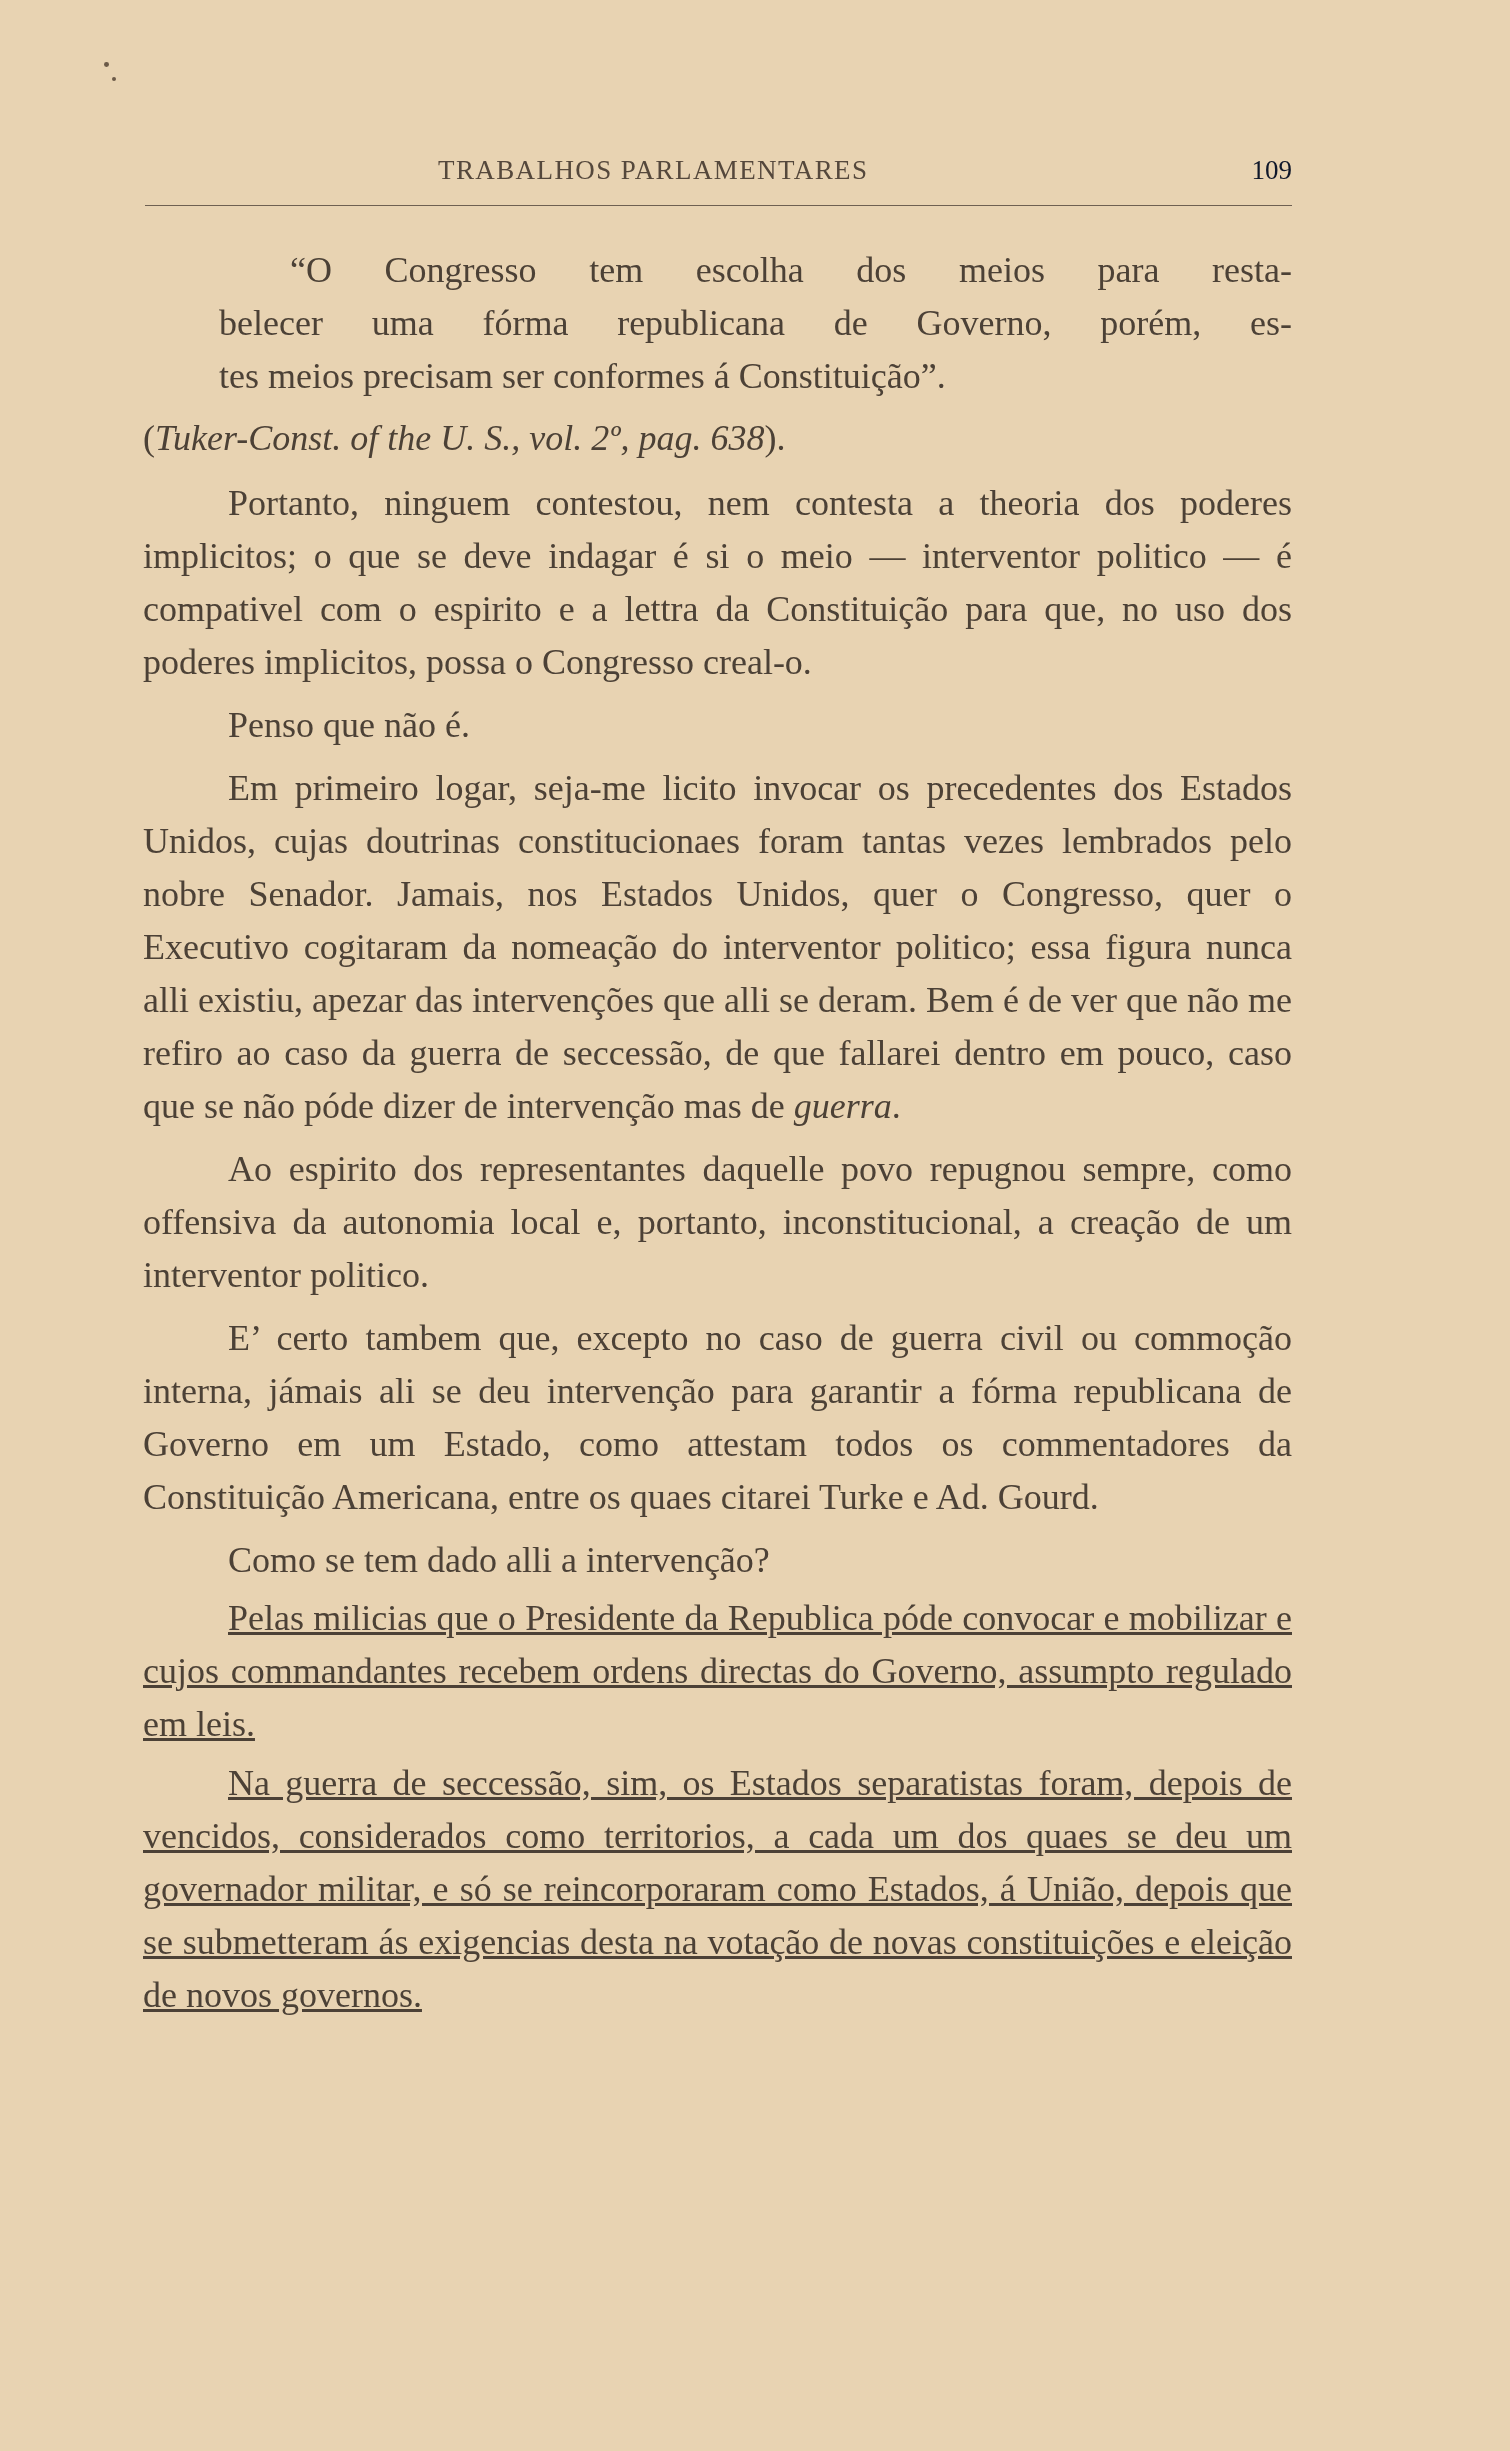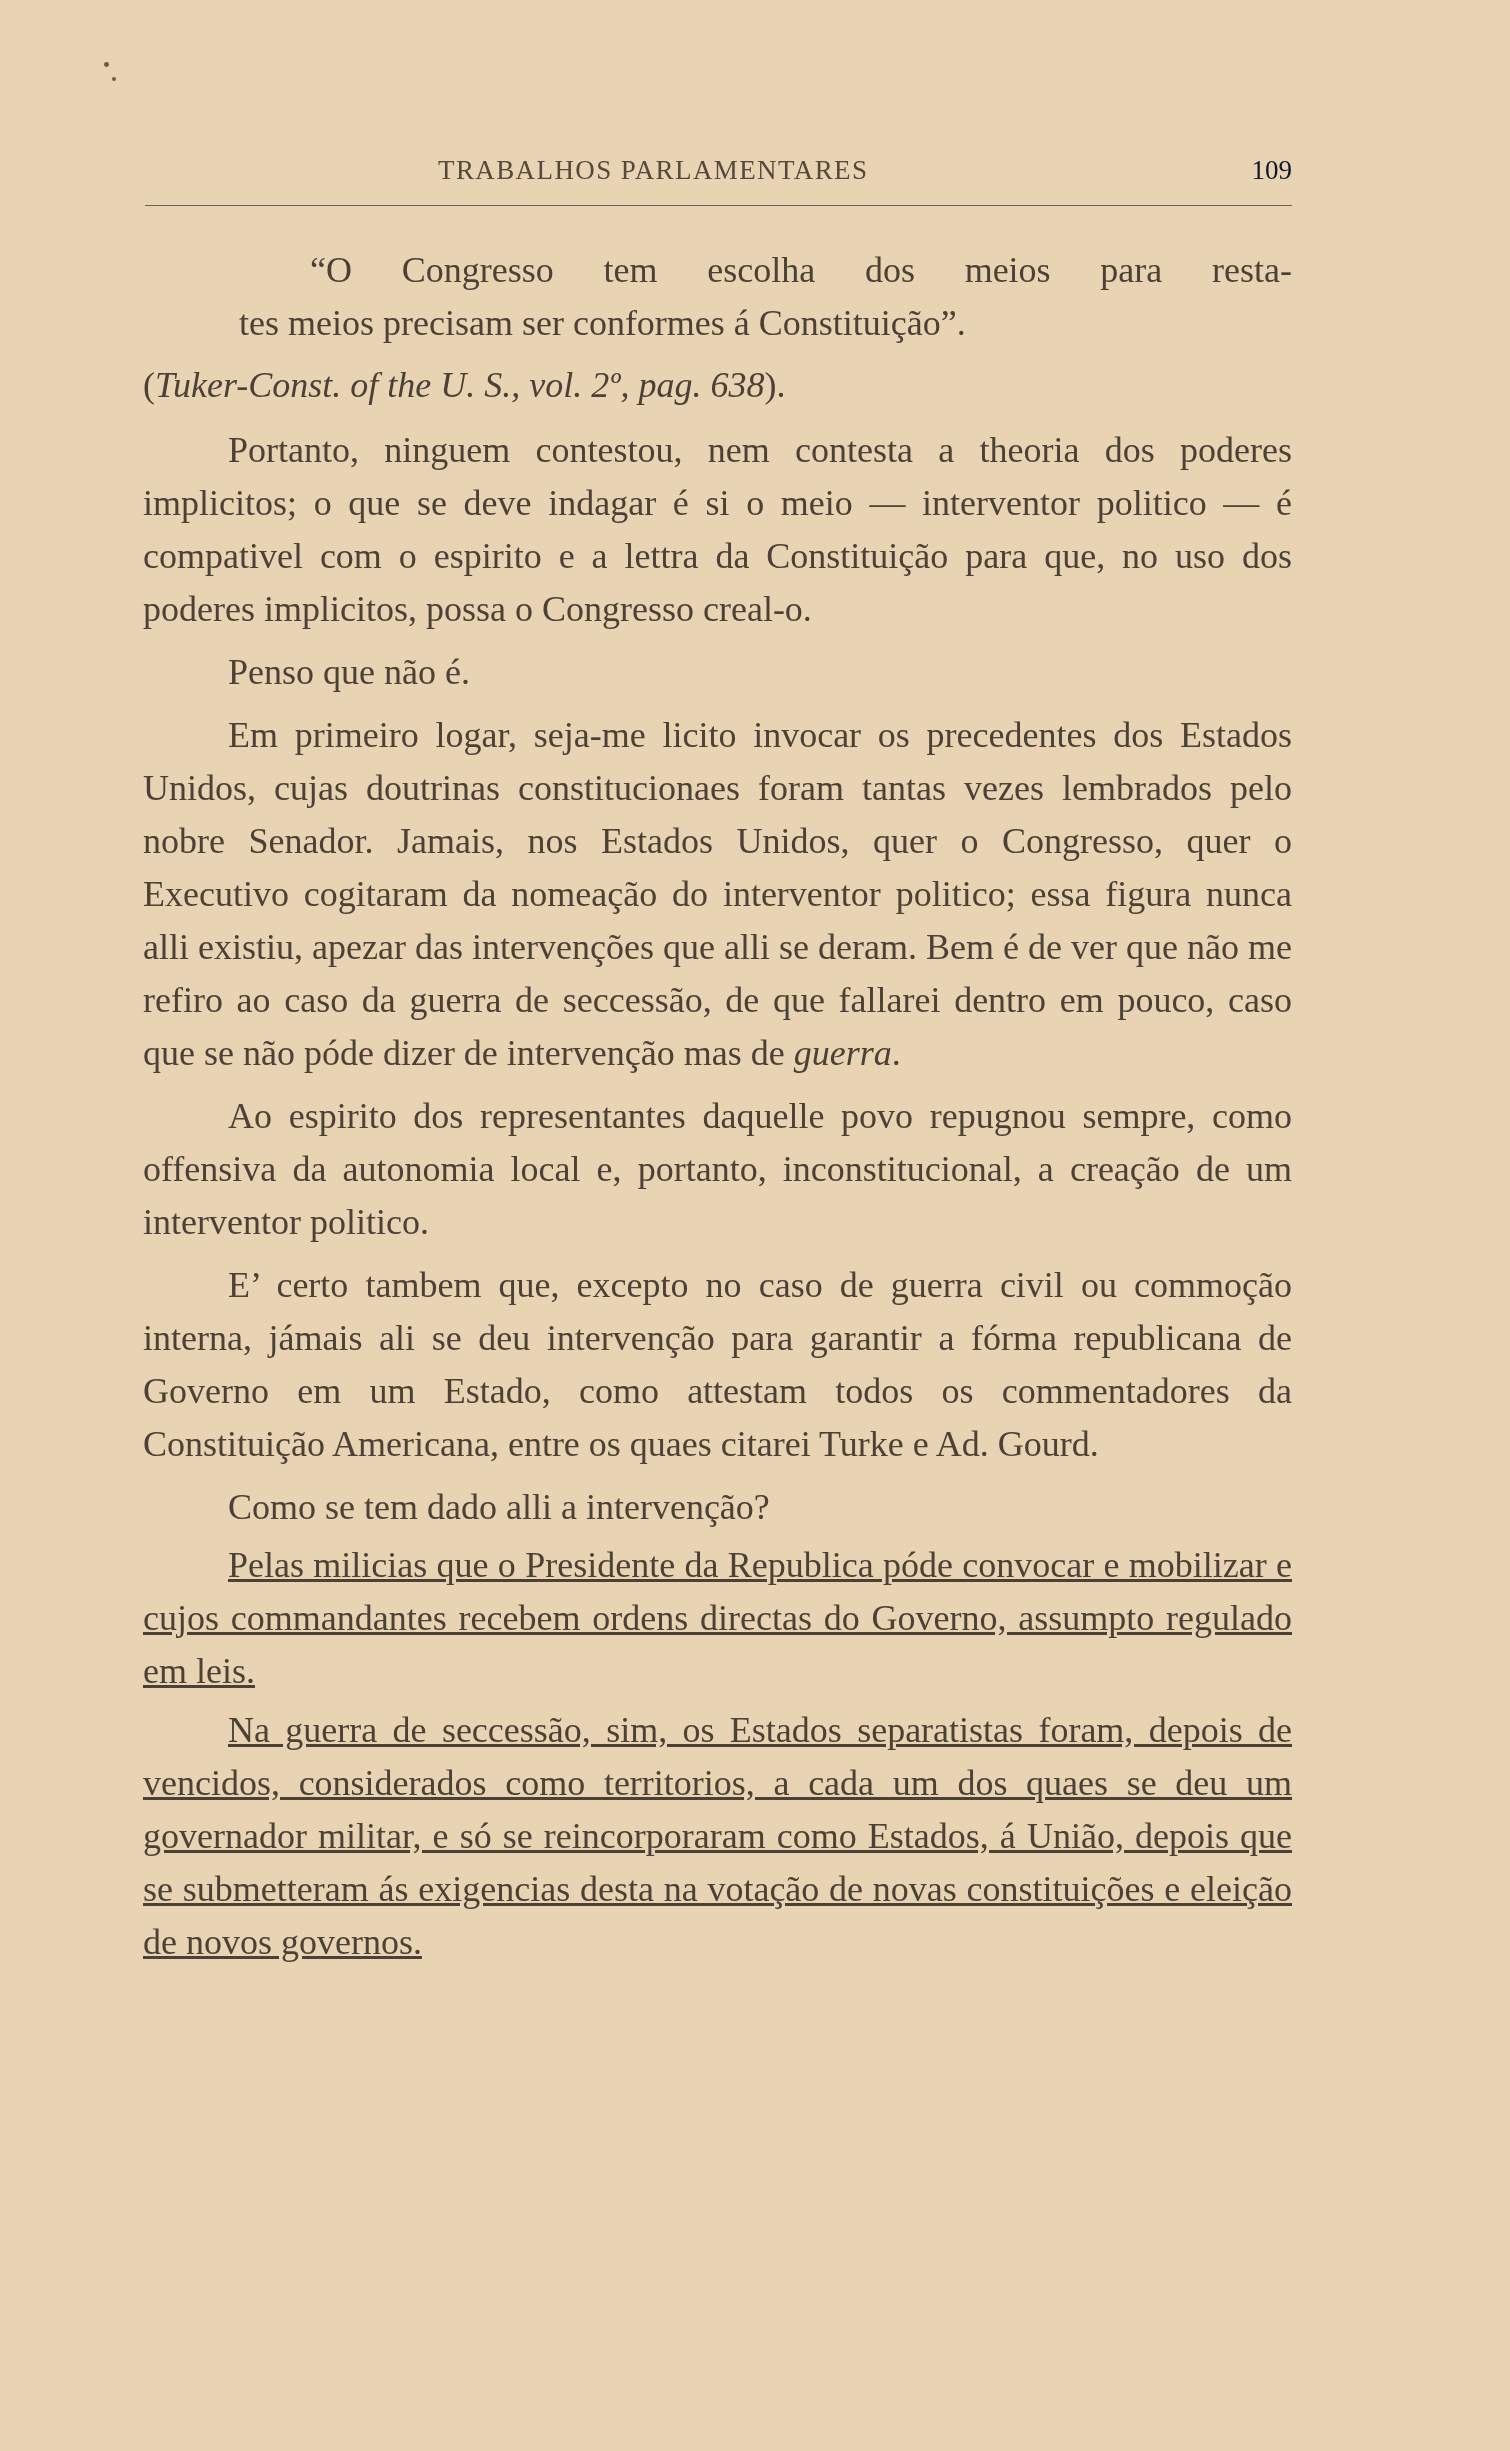--- a/index.html
+++ b/index.html
@@ -37,21 +37,21 @@
       position:absolute; left:145px; top:193px; width:1147px; height:0;
       border-top:1.9px solid #6e6052;
     }
 
     .body-text {
       position:absolute; left:143px; top:232px; width:1149px;
       font-size:36px; line-height:53px; color:#4c4136;
       text-align:justify;
     }
     .quote {
-      margin-left:96px; text-indent:71px;
+      margin-left:76px; text-indent:71px;
       margin-bottom:3.9px;
     }
     .citation { margin:0 0 11.6px 0; font-style:italic; }
     .citation .upright { font-style:normal; }
     p { margin:0; }
     .indent { text-indent:85px; }
     .gap-small { margin-top:10px; }
     .gap { margin-top:5.8px;text-decoration:underline; }
     em { font-style:italic; }
     .quote-line { display:block; text-align:justify; text-align-last:justify; }
@@ -69,20 +69,21 @@
 
   <div class="running-head">
     <span class="running-title">TRABALHOS PARLAMENTARES</span>
     <span class="page-number">109</span>
   </div>
   <div class="head-rule"></div>
 
   <div class="body-text">
     <div class="quote" style="text-indent:0;">
       <span class="quote-line q1">“O Congresso tem escolha dos meios para resta-</span>
+      <span class="quote-line">belecer uma fórma republicana de Governo, porém, es-</span>
       <span class="quote-line last">tes meios precisam ser conformes á Constituição”.</span>
     </div>
     <p class="citation" style="margin-top:9px;"><span class="upright">(</span><span>Tuker-Const. of the U. S., vol. 2º, pag. 638</span><span class="upright">).</span></p>
 
     <p class="indent" style="margin-top:7.7px;">Portanto, ninguem contestou, nem contesta a theoria dos poderes implicitos; o que se deve indagar é si o meio — interventor politico — é compativel com o espirito e a lettra da Constituição para que, no uso dos poderes implicitos, possa o Congresso creal-o.</p>
     <p class="indent gap-small">Penso que não é.</p>
     <p class="indent gap-small"><span>Em primeiro logar, seja-me licito invocar os precedentes dos Estados Unidos, cujas doutrinas constitucionaes foram tantas vezes lembrados pelo nobre Senador. Jamais, nos Estados Unidos, quer o Congresso, quer o Executivo cogitaram da nomeação do interventor politico; essa figura nunca alli existiu, apezar das intervenções que alli se deram. Bem é de ver que não me refiro ao caso da guerra de seccessão, de que fallarei dentro em pouco, caso que se não póde dizer de intervenção mas de</span> <em>guerra</em><span>.</span></p>
     <p class="indent gap-small">Ao espirito dos representantes daquelle povo repugnou sempre, como offensiva da autonomia local e, portanto, inconstitucional, a creação de um interventor politico.</p>
     <p class="indent gap-small">E’ certo tambem que, excepto no caso de guerra civil ou commoção interna, jámais ali se deu intervenção para garantir a fórma republicana de Governo em um Estado, como attestam todos os commentadores da Constituição Americana, entre os quaes citarei Turke e Ad. Gourd.</p>
     <p class="indent gap-small">Como se tem dado alli a intervenção?</p>

